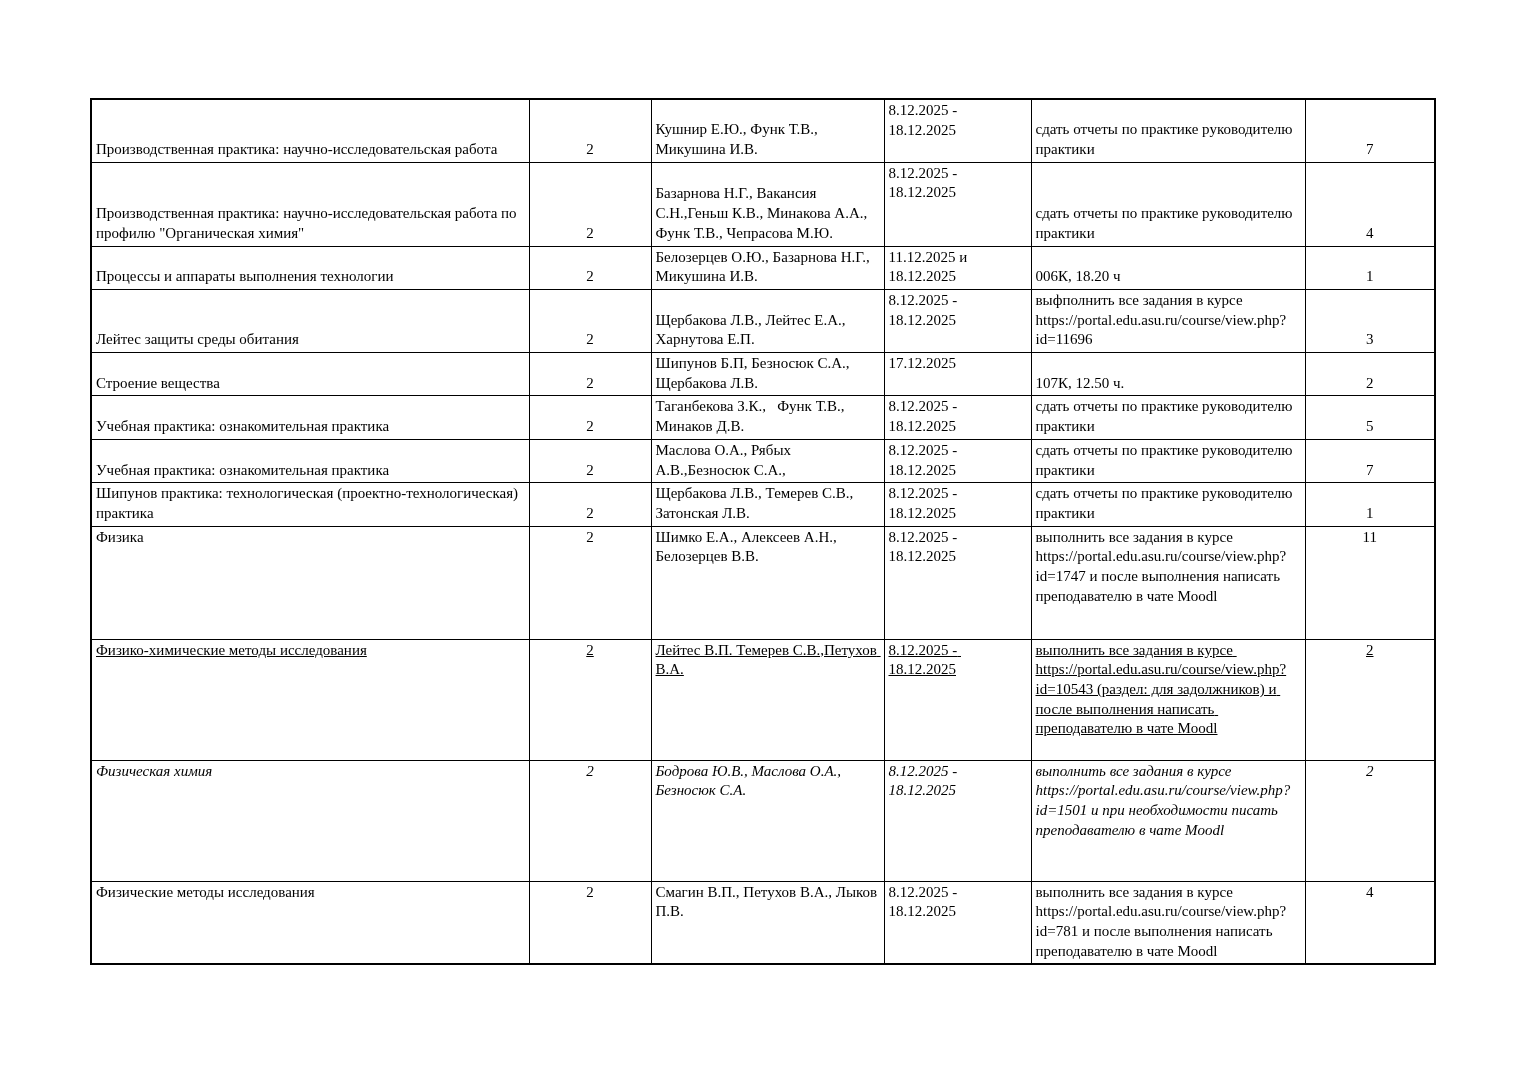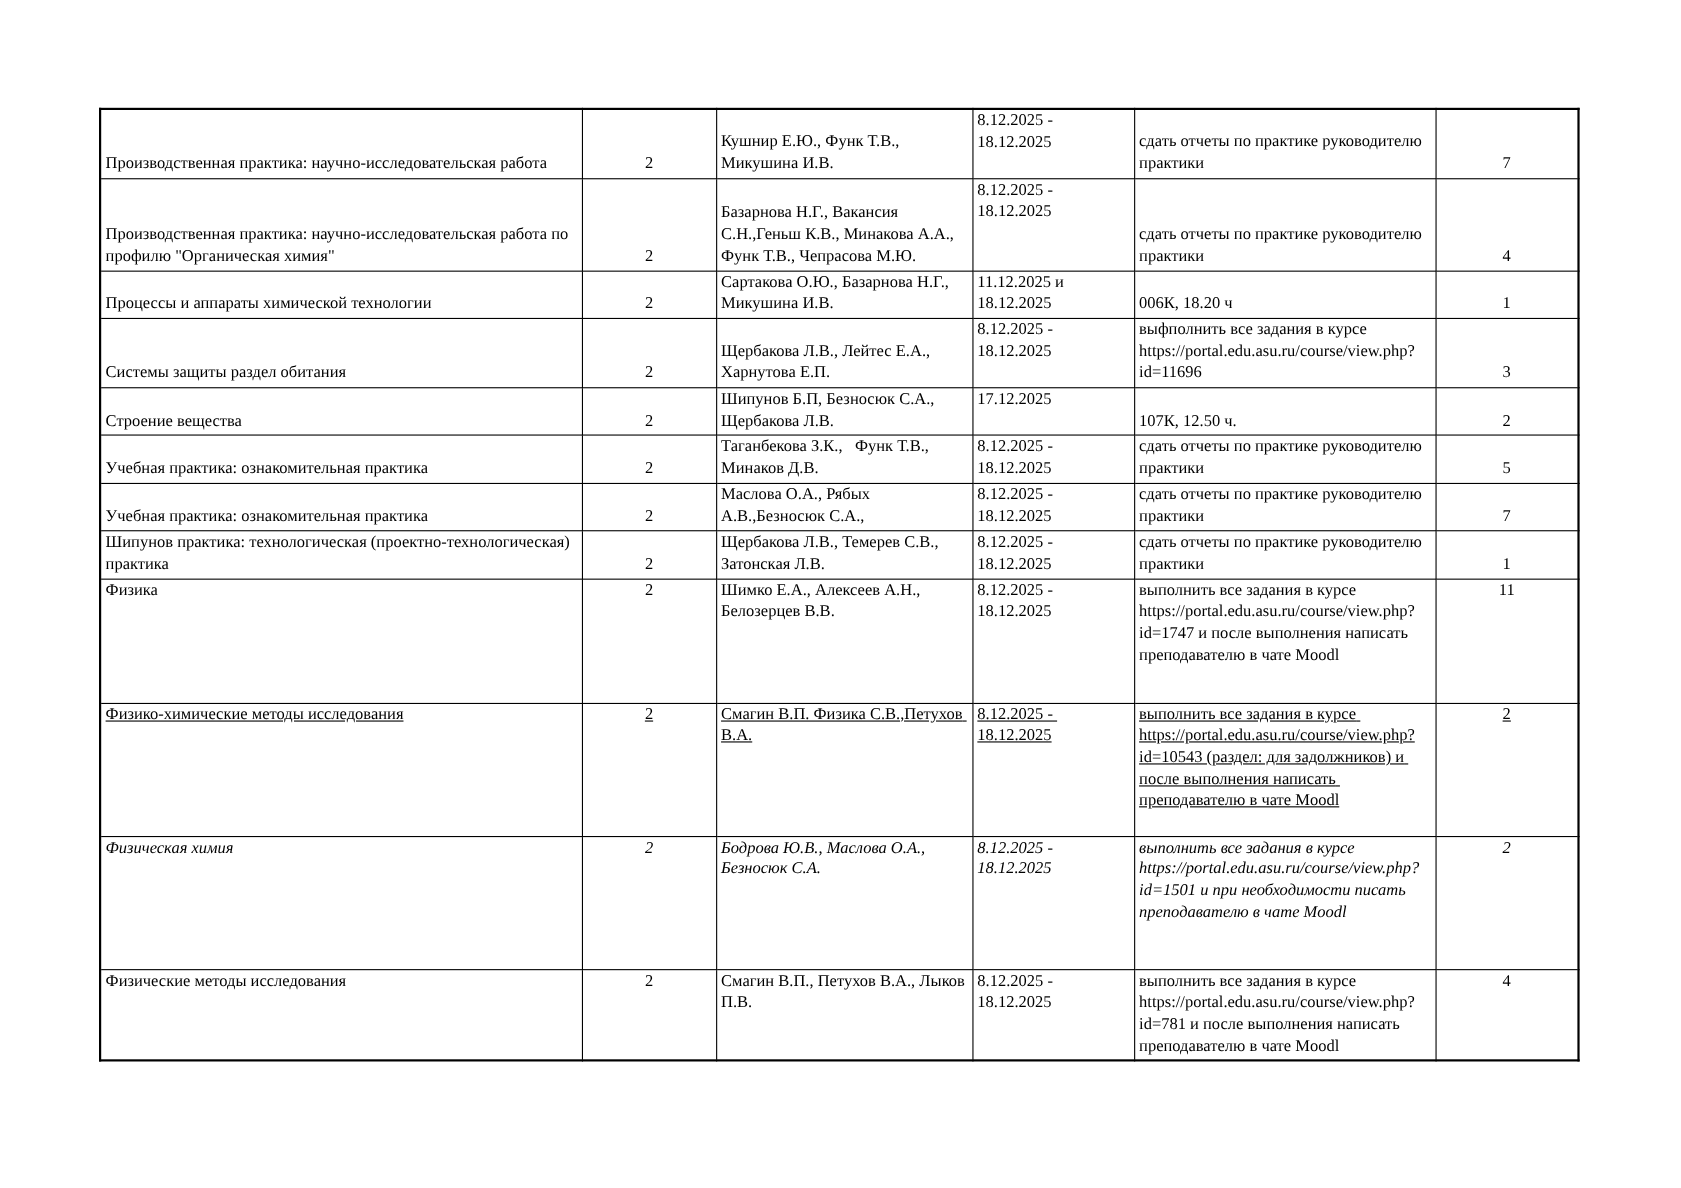--- a/index.html
+++ b/index.html
@@ -104,42 +104,42 @@
       <td class="c-task">
         <div class="cell-text">сдать отчеты по практике руководителю практики</div>
       </td>
       <td class="c-count">
         <div class="cell-text">4</div>
       </td>
     </tr>
 
     <tr class="va-bottom" style="height: 41px;">
       <td class="c-name">
-        <div class="cell-text">Процессы и аппараты химической технологии</div>
-      </td>
-      <td class="c-num">
-        <div class="cell-text">2</div>
-      </td>
-      <td class="c-teachers">
-        <div class="cell-text">Сартакова О.Ю., Базарнова Н.Г., Микушина И.В.</div>
+        <div class="cell-text">Процессы и аппараты выполнения технологии</div>
+      </td>
+      <td class="c-num">
+        <div class="cell-text">2</div>
+      </td>
+      <td class="c-teachers">
+        <div class="cell-text">Белозерцев О.Ю., Базарнова Н.Г., Микушина И.В.</div>
       </td>
       <td class="c-dates">
         <div class="cell-text">11.12.2025 и 18.12.2025</div>
       </td>
       <td class="c-task">
         <div class="cell-text">006К, 18.20 ч</div>
       </td>
       <td class="c-count">
         <div class="cell-text">1</div>
       </td>
     </tr>
 
     <tr class="va-bottom" style="height: 58px;">
       <td class="c-name">
-        <div class="cell-text">Системы защиты раздел обитания</div>
+        <div class="cell-text">Лейтес защиты среды обитания</div>
       </td>
       <td class="c-num">
         <div class="cell-text">2</div>
       </td>
       <td class="c-teachers">
         <div class="cell-text">Щербакова Л.В., Лейтес Е.А., Харнутова Е.П.</div>
       </td>
       <td class="c-dates">
         <div class="cell-text">8.12.2025 - 18.12.2025</div>
       </td>
@@ -257,21 +257,21 @@
     </tr>
 
     <tr class="va-top" style="height: 121px; text-decoration: underline;">
       <td class="c-name">
         <div class="cell-text">Физико-химические методы исследования</div>
       </td>
       <td class="c-num">
         <div class="cell-text">2</div>
       </td>
       <td class="c-teachers">
-        <div class="cell-text">Смагин В.П. Физика С.В.,Петухов В.А.</div>
+        <div class="cell-text">Лейтес В.П. Темерев С.В.,Петухов В.А.</div>
       </td>
       <td class="c-dates">
         <div class="cell-text">8.12.2025 - 18.12.2025</div>
       </td>
       <td class="c-task">
         <div class="cell-text">выполнить все задания в курсе https://portal.edu.asu.ru/course/view.php?id=10543 (раздел: для задолжников) и после выполнения написать преподавателю в чате Moodl</div>
       </td>
       <td class="c-count">
         <div class="cell-text">2</div>
       </td>

